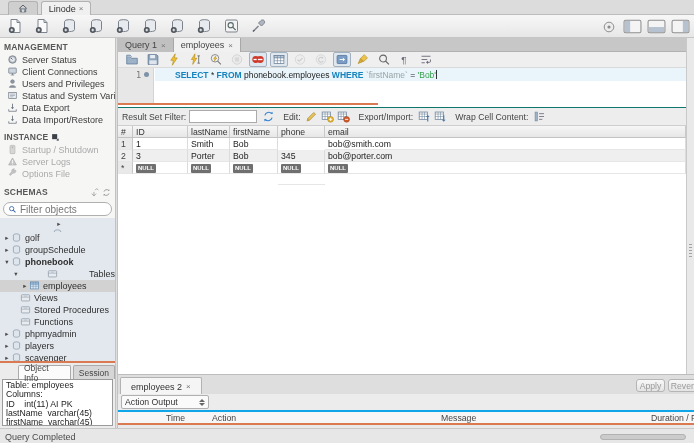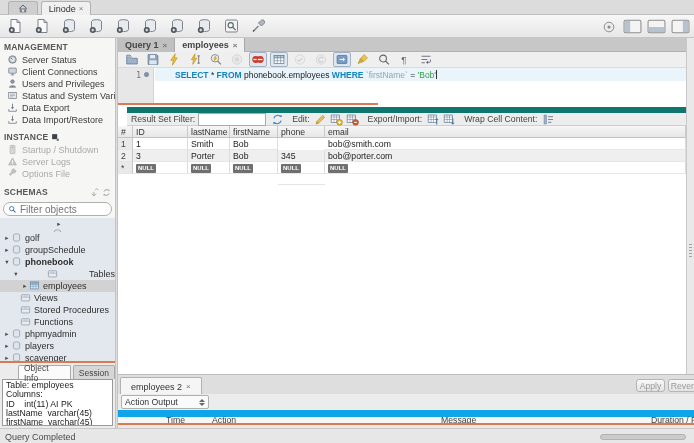--- a/index.html
+++ b/index.html
@@ -48,41 +48,41 @@
 .oi-tab{padding:0 5px;display:flex;align-items:center;font-size:8.5px;color:#444;background:#d6d6d6;border:1px solid #aaa;border-bottom:none;border-radius:2px 2px 0 0;}
 .oi-tab.active{background:#fbfbfb;}
 .oi-box{margin:0 2px 2px 2px;height:47px;background:#fff;border:1px solid #9a9a9a;padding:1px 3px;overflow:hidden;}
 .oi-line{font-size:8.7px;line-height:9.3px;white-space:pre;color:#222;}
 
 
 .vsplit{position:absolute;left:115px;top:38px;width:3px;height:390px;background:#dedede;border-left:1px solid #c2c2c2;border-right:1px solid #c2c2c2;}
 
 
 .main{position:absolute;left:118px;top:38px;width:576px;height:390px;background:#fff;overflow:hidden;}
-.qtabs{position:absolute;left:0;top:0;width:576px;height:14px;background:#c7c7c7;border-bottom:1px solid #b2b2b2;display:flex;font-weight:bold;}
+.qtabs{position:absolute;left:0;top:0;width:576px;height:14px;background:#c7c7c7;border-bottom:1px solid #b2b2b2;display:flex;}
 .qtab{height:14px;padding:0 7px;display:flex;align-items:center;gap:4px;font-size:9px;color:#444;background:#c0c0c0;border-right:1px solid #a8a8a8;}
 .qtab.active{background:#f1f1f1;}
 .sqltb{position:absolute;left:0;top:14px;width:576px;height:16px;background:#efefef;border-bottom:1px solid #dadada;display:flex;align-items:center;padding-left:3px;}
 .sicon{width:18px;height:15px;margin:0 1.5px;display:inline-flex;align-items:center;justify-content:center;border:1px solid transparent;}
 .sicon svg{width:14px;height:13px;}
 .sicon.active{border:1px solid #a3b2c2;background:#dfe7ef;border-radius:2px;}
 .sicon.disabled{opacity:.5;}
 .editor{position:absolute;left:0;top:30px;width:576px;height:37px;background:#fff;}
 .gutter{position:absolute;left:0;top:0;width:36px;height:100%;background:#e7e7e7;border-right:1px solid #d4d4d4;}
 .lnum{position:absolute;right:12px;top:2px;font:8.5px "DejaVu Sans Mono","Liberation Mono",monospace;color:#777;}
 .stmarker{position:absolute;right:4px;top:4px;width:5px;height:5px;background:#7d93a8;border-radius:50%;}
 .hl{position:absolute;left:37px;top:0;width:531px;height:13px;background:#e9f4fb;}
 .code{position:absolute;left:57px;top:2px;font:8.5px/11px "DejaVu Sans Mono","Liberation Mono",monospace;white-space:pre;}
 .tk-keyword{color:#1583bd;font-weight:bold;}
 .tk-plain{color:#222;}
 .tk-quoted{color:#98a6a6;}
 .tk-string{color:#35a04a;}
 .caret{display:inline-block;width:1px;height:9px;background:#333;vertical-align:-1px;}
 .oline1{position:absolute;left:0;top:65px;width:260px;height:2px;}
-.rstb{position:absolute;left:0;top:69px;width:568px;height:19px;background:#ededed;border-top:6px solid #0f766e;border-bottom:1px solid #cfcfcf;display:flex;align-items:center;gap:3px;padding:0 4px;font-size:8.7px;color:#444;white-space:nowrap;margin-left:9px;}
+.rstb{position:absolute;left:0;top:69px;width:568px;height:19px;background:#ededed;border-top:1px solid #0f766e;border-bottom:1px solid #cfcfcf;display:flex;align-items:center;gap:3px;padding:0 4px;font-size:8.7px;color:#444;white-space:nowrap;}
 .rstb .gicon{width:16px;height:15px;display:inline-flex;align-items:center;justify-content:center;}
 .rstb .gicon svg{width:13px;height:13px;}
 .rsfilter{width:68px;height:13px;border:1px solid #ababab;background:#fff;font-size:8.5px;padding:0 2px;outline:none;}
 
 
 .grid{position:absolute;left:0;top:88px;width:568px;}
 .g-row{display:flex;height:12px;}
 .g-c{padding:0 3px;font-size:8.7px;line-height:12px;border-right:1px solid #dcdcdc;border-bottom:1px solid #e6e6e6;overflow:hidden;white-space:nowrap;color:#222;}
 .g-h .g-c{background:linear-gradient(#f6f6f6,#e7e7e7);border-right:1px solid #c9c9c9;border-bottom:1px solid #c3c3c3;color:#333;}
 .g-num{background:#e9e9e9;border-right:1px solid #c6c6c6 !important;color:#444;}
@@ -99,21 +99,21 @@
 .fbtn.apply{left:518px;width:29px;}
 .fbtn.revert{left:550px;width:31px;}
 
 
 .ao-bar{position:absolute;left:0;top:356px;width:576px;height:16px;background:#ececec;}
 .ao-dd{position:absolute;left:3px;top:1px;width:88px;height:14px;background:#fafafa;border:1px solid #b0b0b0;border-radius:2px;display:flex;align-items:center;font-size:8.7px;color:#333;padding:0 3px;}
 .spinner{margin-left:auto;display:flex;flex-direction:column;gap:1px;align-items:center;}
 .spinner i{display:block;width:0;height:0;border-left:3px solid transparent;border-right:3px solid transparent;}
 .spinner .up{border-bottom:3px solid #666;}
 .spinner .dn{border-top:3px solid #666;}
-.ao-head{position:absolute;left:0;top:372px;width:576px;height:13px;background:#f6f6f6;display:flex;border-top:7px solid #0ea5e9;align-items:center;}
+.ao-head{position:absolute;left:0;top:372px;width:576px;height:13px;background:#f6f6f6;display:flex;border-top:2px solid #0ea5e9;}
 .ao-c{font-size:8.7px;line-height:13px;color:#444;padding:0 3px;overflow:hidden;white-space:nowrap;}
 .oline3{position:absolute;left:0;top:385px;width:576px;height:2px;}
 .ao-rest{position:absolute;left:0;top:387px;width:576px;height:3px;background:#e9e9e9;}
 
 
 .statusbar{position:absolute;left:0;top:428px;width:694px;height:15px;background:#e7e7e7;border-top:1px solid #c8c8c8;}
 .sb-text{position:absolute;left:5px;top:3px;font-size:9px;color:#4a4a4a;}
 .sb-thumb{position:absolute;right:8px;top:5px;width:86px;height:6px;background:#cbcbcb;border:1px solid #b2b2b2;border-radius:3px;}
 </style>
 </head>

